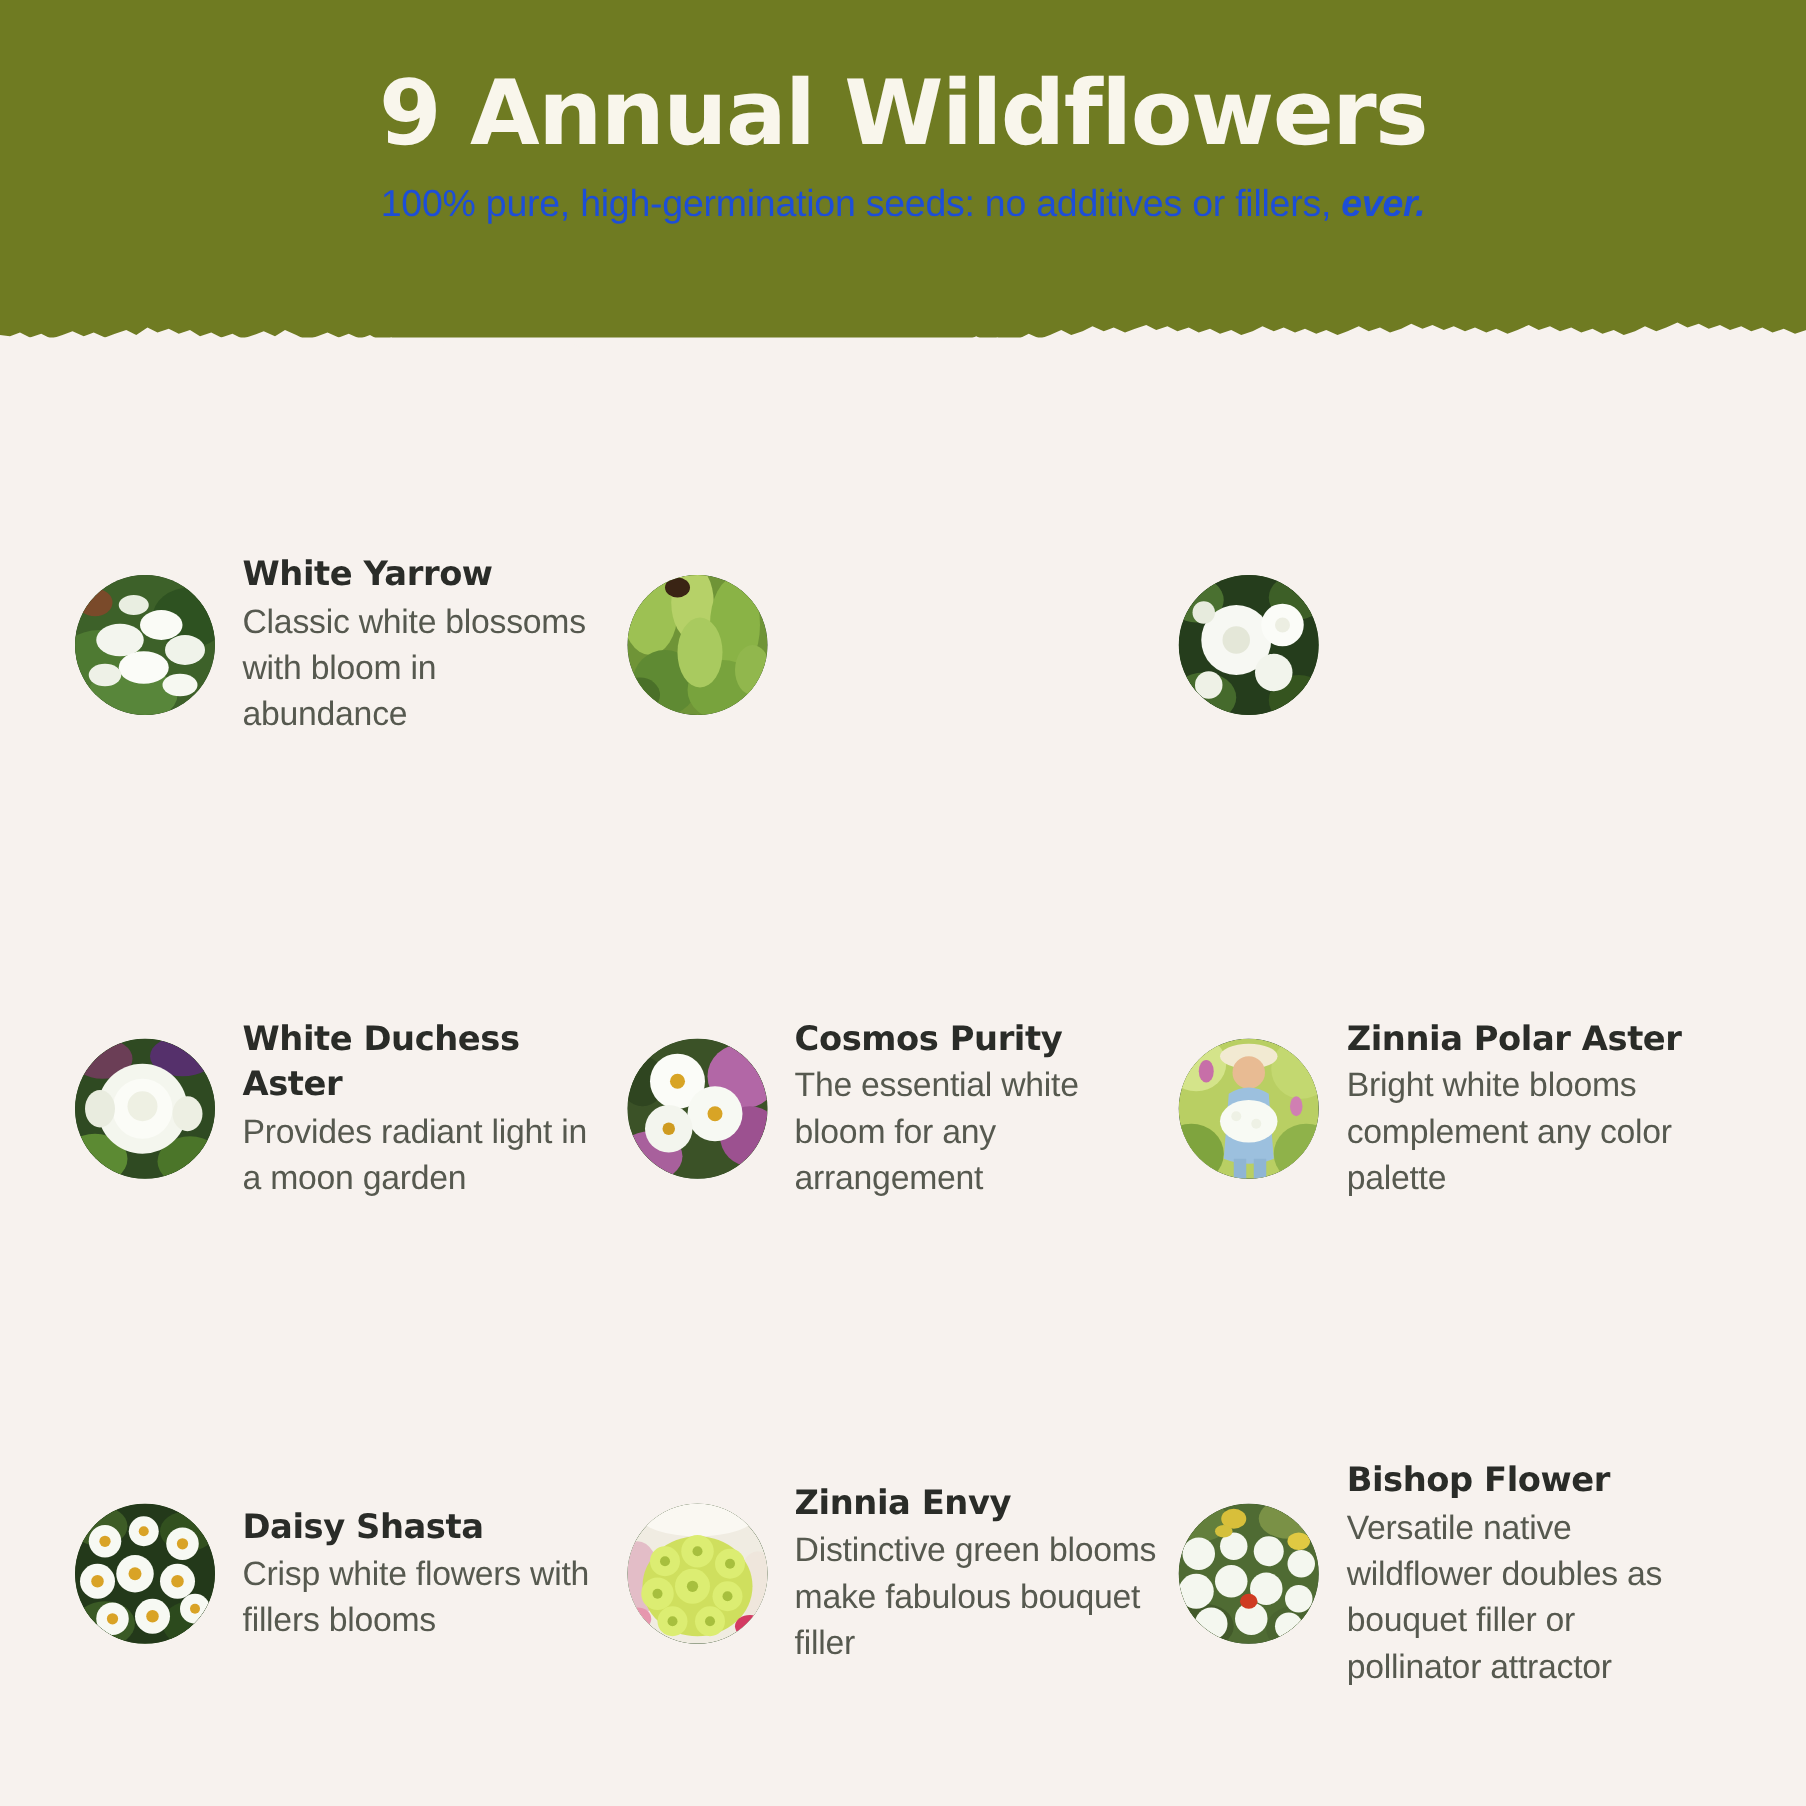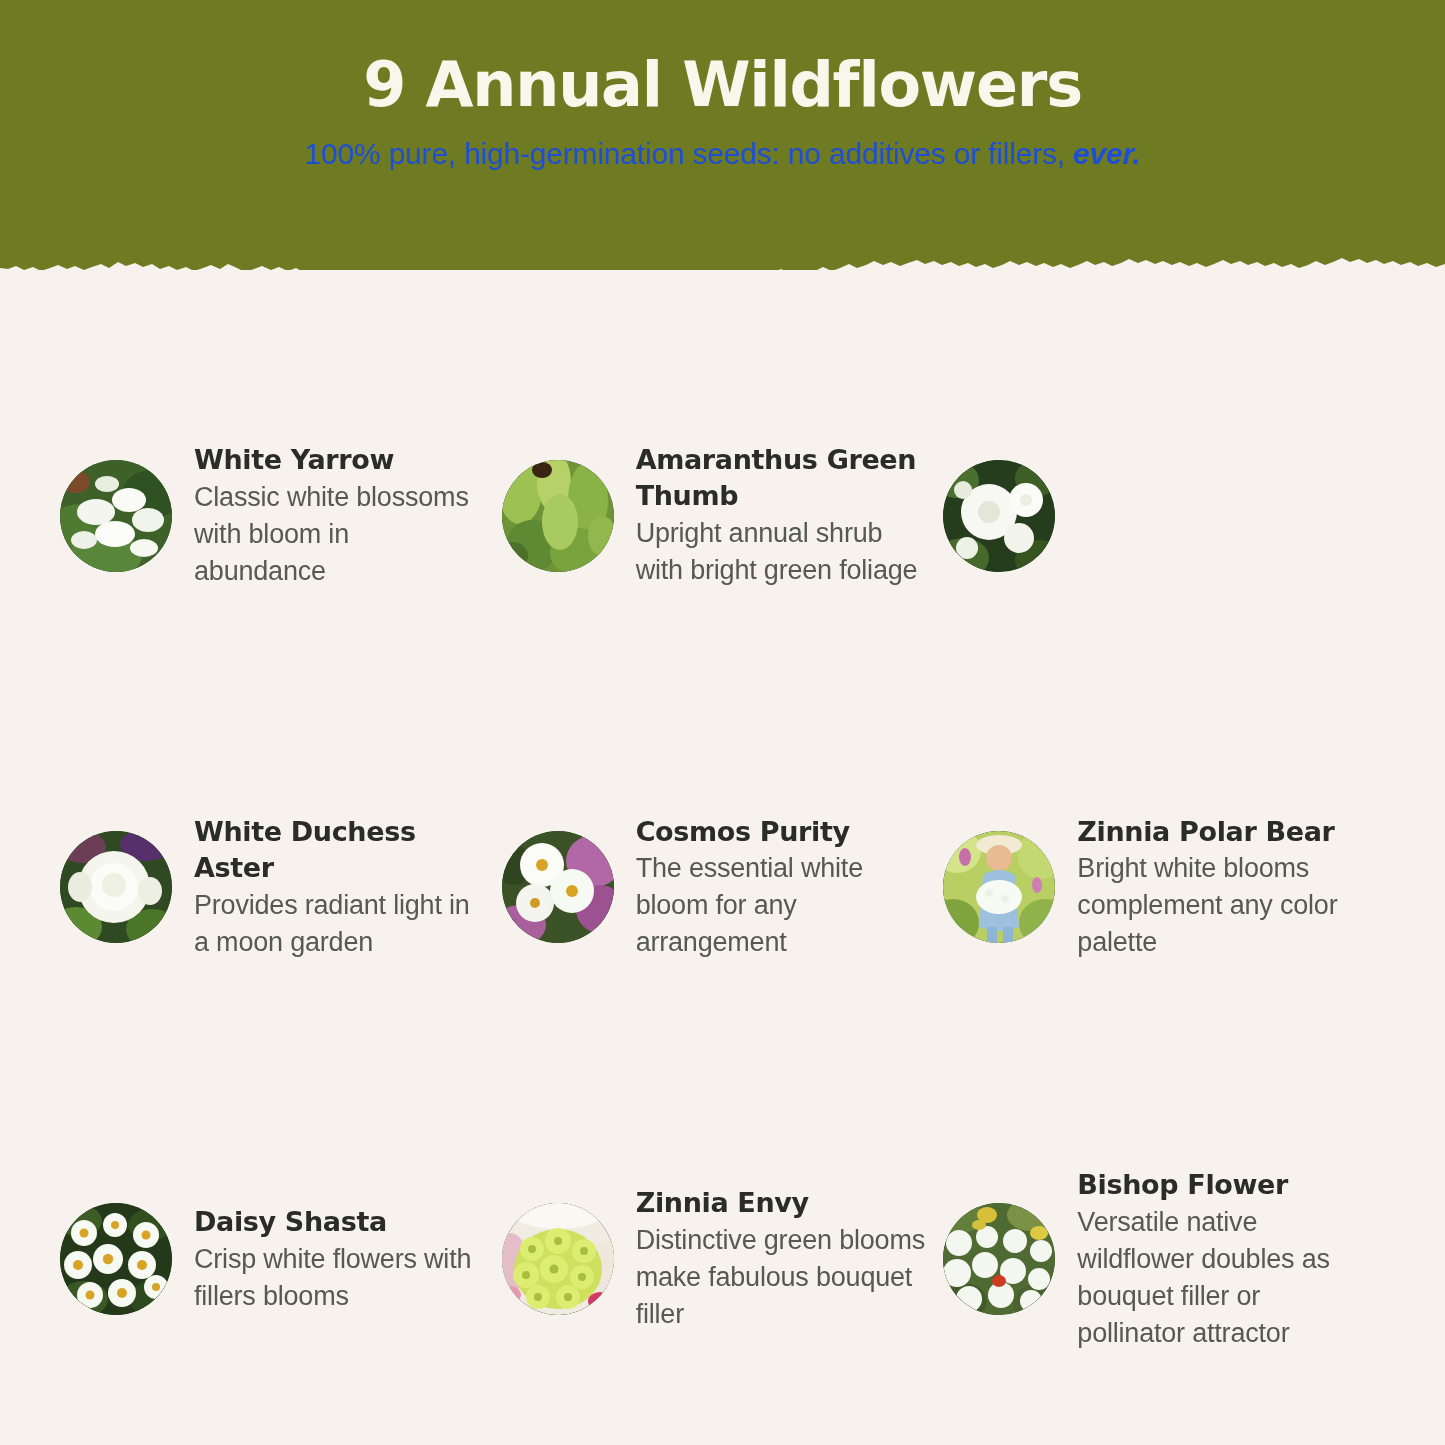--- a/index.html
+++ b/index.html
@@ -43,21 +43,21 @@
   .banner-inner {
     position: relative;
     z-index: 5;
     width: 1445px;
     padding-top: 52px;
     text-align: center;
   }
 
   .page-title {
     color: #F9F6EC;
-    font-size: 62px;
+    font-size: 72px;
     font-weight: 700;
     letter-spacing: -1.2px;
     line-height: 1.06;
     font-family: "DejaVu Sans", sans-serif;
     text-rendering: optimizeLegibility;
   }
 
   .page-subtitle {
     color: #1d4ed8;
     font-size: 30px;
@@ -204,24 +204,20 @@
       <ellipse cx="86" cy="40" rx="20" ry="38" fill="#8ab346"></ellipse>
             <ellipse cx="30" cy="86" rx="26" ry="26" fill="#5f8a33"></ellipse>
       <ellipse cx="76" cy="92" rx="28" ry="24" fill="#78a33d"></ellipse>
             <ellipse cx="58" cy="62" rx="18" ry="28" fill="#a9ca5f"></ellipse>
       <ellipse cx="40" cy="10" rx="10" ry="8" fill="#3a2414"></ellipse>
             <ellipse cx="10" cy="96" rx="16" ry="14" fill="#4a7029"></ellipse>
       <ellipse cx="100" cy="76" rx="14" ry="20" fill="#91b74d"></ellipse>
           </g>
         </svg>
     </div>
-    <div class="item-text">
-      <div class="item-name">Amaranthus Green Thumb</div>
-      <div class="item-desc">Upright annual shrub with bright green foliage</div>
-    </div>
   </div>
 
   <div class="item">
     <div class="thumb">
       <svg viewBox="0 0 112 112">
           <defs>
             <clipPath id="c2">
               <circle cx="56" cy="56" r="56"></circle>
             </clipPath>
           </defs>
@@ -327,21 +323,21 @@
       <path d="M40 44 Q56 34 72 44 L76 96 Q56 104 36 96 Z" fill="#9cc0de"></path>
       <ellipse cx="56" cy="66" rx="23" ry="17" fill="#f8faf4"></ellipse>
       <circle cx="46" cy="62" r="4" fill="#eef1e5"></circle>
             <circle cx="62" cy="68" r="4" fill="#eef1e5"></circle>
       <rect x="44" y="96" width="10" height="16" fill="#8fb5d4"></rect>
             <rect x="60" y="96" width="10" height="16" fill="#8fb5d4"></rect>
       </g>
         </svg>
     </div>
     <div class="item-text">
-      <div class="item-name">Zinnia Polar Bear</div>
+      <div class="item-name">Zinnia Polar Aster</div>
       <div class="item-desc">Bright white blooms complement any color palette</div>
     </div>
   </div>
 
   <div class="item">
     <div class="thumb">
       <svg viewBox="0 0 112 112">
           <defs>
             <clipPath id="c6">
               <circle cx="56" cy="56" r="56"></circle>

